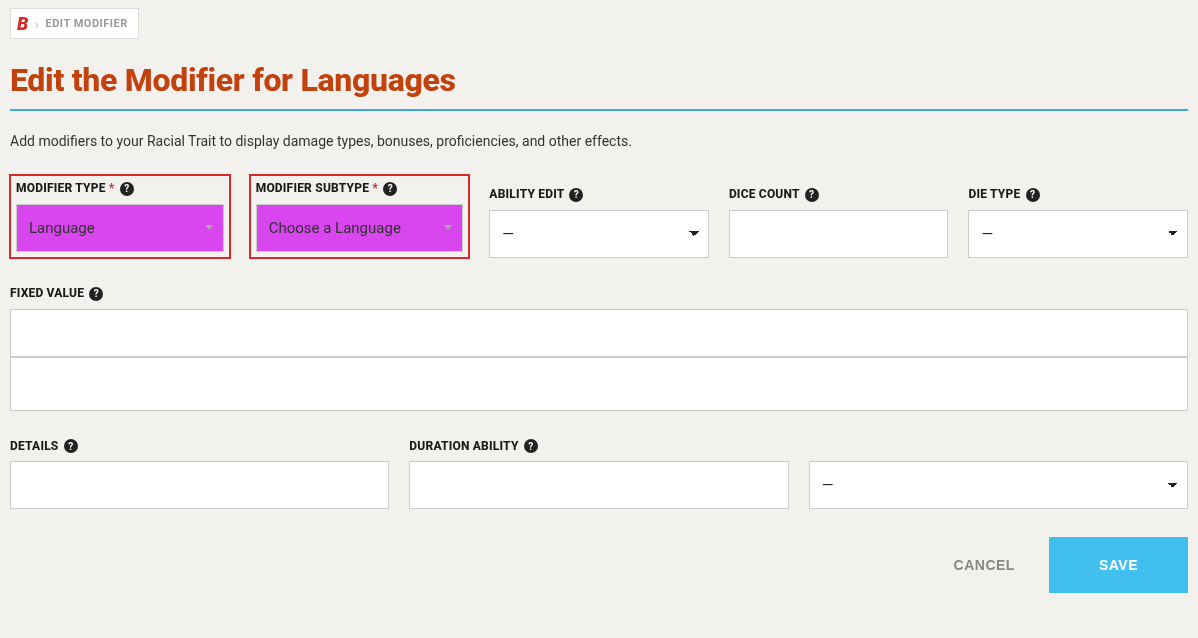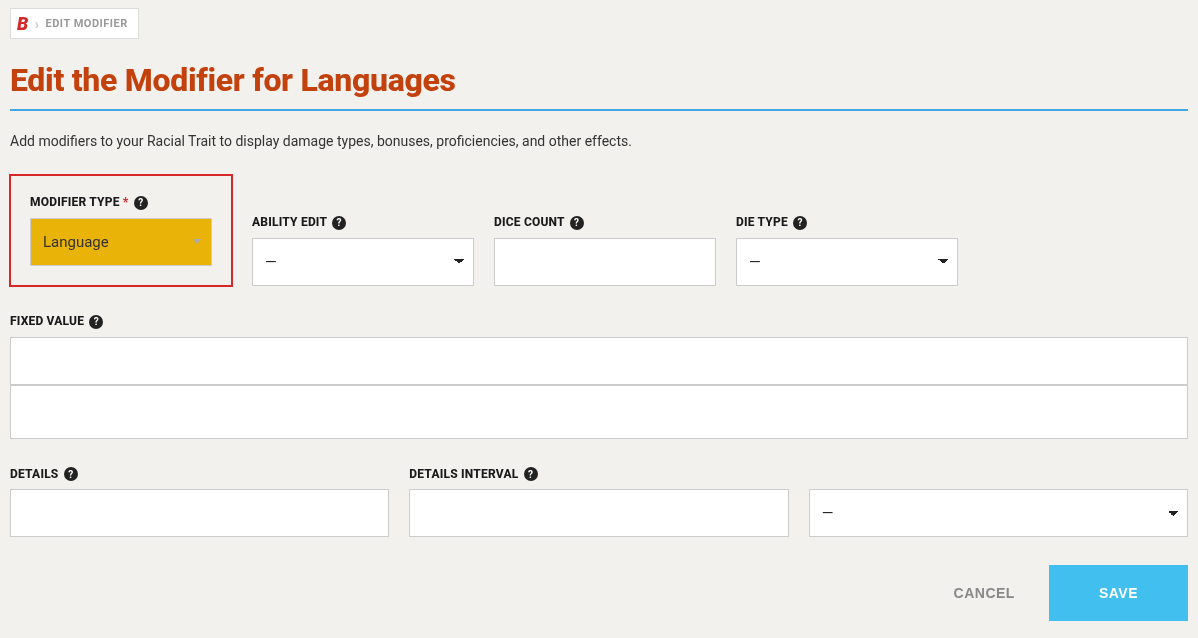--- a/index.html
+++ b/index.html
@@ -100,40 +100,40 @@
     padding-right: 28px;
     background-image: linear-gradient(45deg, transparent 50%, #222 50%), linear-gradient(135deg, #222 50%, transparent 50%);
     background-position: right 14px center, right 9px center;
     background-size: 5px 5px, 5px 5px;
     background-repeat: no-repeat;
   }
   .custom-select {
     position: relative;
     height: 48px;
     border: 1px solid #ccc;
-    background: #eab308;
+    background: #d946ef;
     display: flex;
     align-items: center;
     padding: 0 12px;
     font-size: 15px;
     color: #333;
     cursor: pointer;
   }
   .custom-select .caret {
     position: absolute;
     right: 10px;
     width: 0; height: 0;
     border-left: 4px solid transparent;
     border-right: 4px solid transparent;
     border-top: 5px solid #aaa;
   }
   .hl-red {
     outline: 2px solid #d62828;
     outline-offset: -1px;
-    padding: 20px;
+    padding: 6px;
   }
   .footer {
     display: flex;
     justify-content: flex-end;
     align-items: center;
     gap: 10px;
     margin-top: 10px;
   }
   .btn-cancel {
     background: transparent;
@@ -182,20 +182,30 @@
     <div class="field-label">
       <span>MODIFIER TYPE</span><span class="req"> *</span>
       <span class="help-icon">?</span>
     </div>
     <div class="custom-select">
       <span>Language</span>
       <span class="caret"></span>
     </div>
   </div>
 
+  <div class="field hl-red" style="width:222px">
+    <div class="field-label">
+      <span>MODIFIER SUBTYPE</span><span class="req"> *</span>
+      <span class="help-icon">?</span>
+    </div>
+    <div class="custom-select">
+      <span>Choose a Language</span>
+      <span class="caret"></span>
+    </div>
+  </div>
 
   <div class="field" style="width:222px">
     <div class="field-label">
       <span>ABILITY EDIT</span>
       <span class="help-icon">?</span>
     </div>
     <select class="control-select dash">
       <option>—</option>
     </select>
   </div>
@@ -238,21 +248,21 @@
   <div class="field" style="width:380px">
     <div class="field-label">
       <span>DETAILS</span>
       <span class="help-icon">?</span>
     </div>
     <input type="text" class="control" value="" style="">
   </div>
 
   <div class="field" style="width:380px">
     <div class="field-label">
-      <span>DETAILS INTERVAL</span>
+      <span>DURATION ABILITY</span>
       <span class="help-icon">?</span>
     </div>
     <input type="text" class="control" value="" style="">
   </div>
 
   <div class="field" style="width:380px">
     <div class="field-label" style="visibility:hidden">x</div>
     <select class="control-select dash">
       <option>—</option>
     </select>

